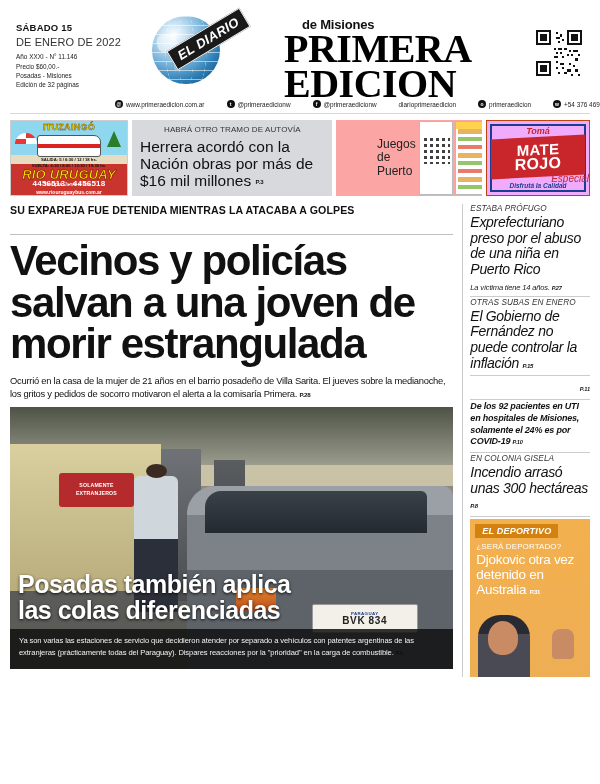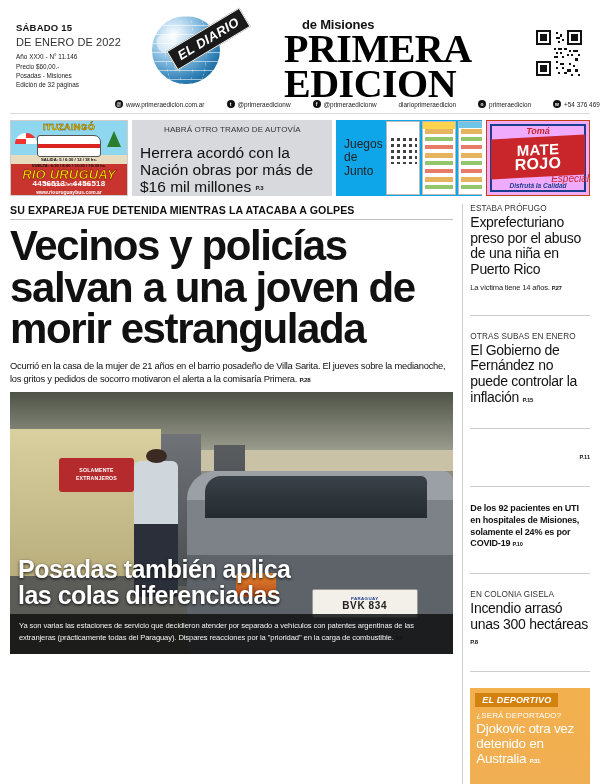--- a/index.html
+++ b/index.html
@@ -123,27 +123,27 @@
   .ad-bus .web {
     position: absolute; bottom: 0px; left: 0; right: 0; text-align: center;
     font-size: 5px; font-weight: bold; color: #fff;
   }
 
   .ad-note {
     flex: 1; background: #d7d9dd; padding: 5px 8px 4px 8px;
     display: flex; flex-direction: column; justify-content: flex-start;
     position: relative;
   }
-  .ad-note .kicker { font-size: 8px; color: #333; letter-spacing: .1px; margin-bottom: 10px; padding-left: 24px; }
+  .ad-note .kicker { font-size: 8px; color: #333; letter-spacing: .1px; margin-bottom: 4px; padding-left: 24px; }
   .ad-note .hl { font-size: 15.5px; font-weight: normal; line-height: 1.1; color: #111; }
   .ad-note .pg { font-size: 6px; font-weight: bold; vertical-align: middle; }
 
   .ad-juegos {
-    width: 146px; background: #0ea5e9; display: flex; align-items: center;
-    position: relative; overflow: hidden;
+    width: 146px; background: #fca5a5; display: flex; align-items: center;
+    position: relative; overflow: hidden; padding-left: 33px;
   }
   .ad-juegos .jlabel { font-size: 12px; color: #222; line-height: 1.12; padding-left: 8px; width: 56px; }
   .ad-juegos .pages { display: flex; gap: 2px; padding-left: 3px; }
   .ad-juegos .pg1, .ad-juegos .pg2, .ad-juegos .pg3 {
     width: 34px; height: 74px; background: #fff; border: 1px solid #bbb;
     position: relative; overflow: hidden;
   }
   .ad-juegos .pg1 { background:
       linear-gradient(#fff 0 14%, #fff 14% 100%); }
   .ad-juegos .xw {
@@ -186,21 +186,21 @@
     font-size: 6.5px; font-style: italic; font-weight: bold; color: #1b3d8f;
   }
 
   
   .body-row { display: flex; gap: 9px; margin-top: 8px; }
   .main-col { width: 452px; }
   .side-col { width: 130px; border-left: 1px solid #ccc; padding-left: 7px; }
 
   .lead-kicker {
     font-size: 10.6px; font-weight: bold; letter-spacing: .1px; color: #111;
-    padding-bottom: 3px; border-bottom: 1px solid #bfbfbf; margin-bottom: 5px;
+    padding-bottom: 18px; border-bottom: 1px solid #bfbfbf; margin-bottom: 5px;
   }
   .lead-head {
     font-size: 42px; font-weight: bold; line-height: .99; letter-spacing: -1.4px; color: #111;
   }
   .lead-sub {
     margin-top: 9px; font-size: 9.4px; line-height: 1.42; color: #111;
     letter-spacing: -.25px;
   }
   .lead-sub .pg { font-size: 6.2px; font-weight: bold; }
 
@@ -253,21 +253,21 @@
     letter-spacing: -.5px; text-shadow: 0 1px 3px rgba(0,0,0,.85);
   }
   .photo-caption {
     position: absolute; left: 0; right: 0; bottom: 0; height: 40px;
     background: rgba(18,18,18,.86); color: #f2f2f2;
     font-size: 7.6px; line-height: 1.5; padding: 6px 9px; letter-spacing: -.1px;
   }
   .photo-caption .pg { font-size: 5.6px; font-weight: bold; }
 
   
-  .side-item { padding-bottom: 23px; margin-bottom: 16px; border-bottom: 1px solid #ccc; }
+  .side-item { padding-bottom: 4px; margin-bottom: 1px; border-bottom: 1px solid #ccc; font-style: italic; }
   .side-item:last-child { border-bottom: none; }
   .side-kicker { font-size: 8.2px; color: #333; letter-spacing: .1px; margin-bottom: 2px; }
   .side-head { font-size: 14px; line-height: 1.12; color: #111; letter-spacing: -.3px; }
   .side-dek { font-size: 7.6px; color: #222; margin-top: 5px; letter-spacing: -.2px; }
   .side-bold { font-size: 9px; font-weight: bold; line-height: 1.3; color: #111; letter-spacing: -.2px; }
   .pg { font-size: 5.6px; font-weight: bold; color: #111; }
   .side-head .pg { font-size: 6px; }
 
   .sports {
     background: linear-gradient(#f3b04e, #eeae55); position: relative;
@@ -420,21 +420,21 @@
       <div class="kicker">HABRÁ OTRO TRAMO DE AUTOVÍA</div>
       <div class="hl">
         <span>Herrera acordó con la Nación obras por más de $16 mil millones</span>
         <span class="pg">P.3</span>
       </div>
     </div>
 
     <div class="ad-juegos">
       <div class="jlabel">
         <div>Juegos</div>
-        <div>de Junto</div>
+        <div>de Puerto</div>
       </div>
       <div class="pages">
         <div class="pg1">
             <div class="xw"></div>
           </div>
         <div class="pg2"></div>
         <div class="pg3"></div>
       </div>
     </div>
 

